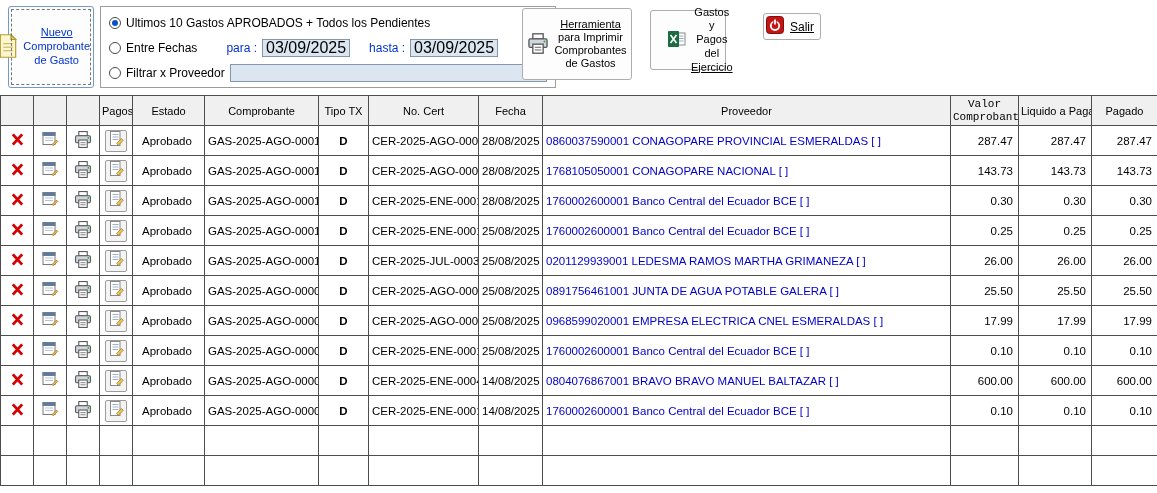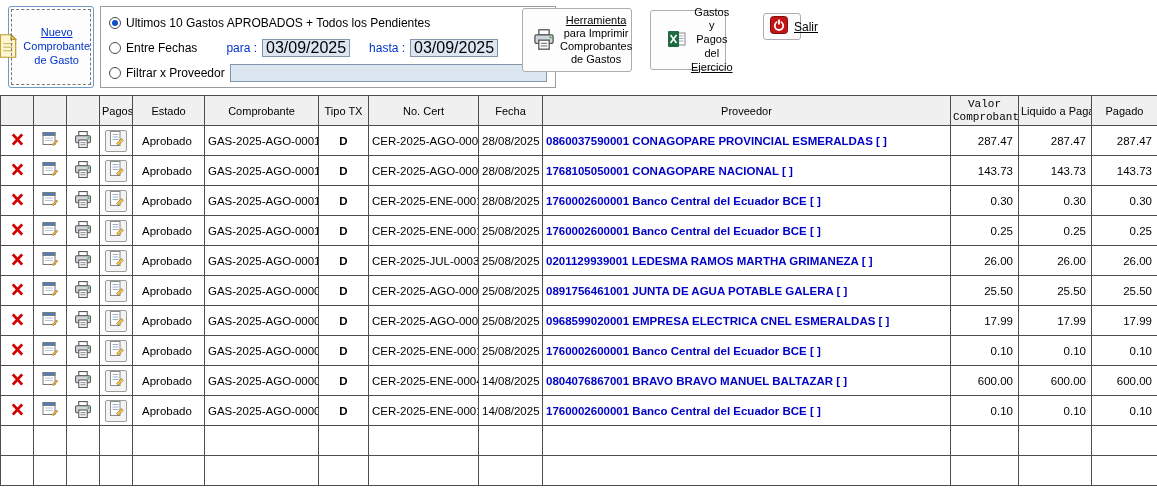--- a/index.html
+++ b/index.html
@@ -16,32 +16,32 @@
     font-family:"Liberation Sans", sans-serif; font-size:11px; color:#000;
     cursor:pointer; display:flex; align-items:center; text-align:center;
   }
   .new-btn {
     position:absolute; left:8px; top:6px; width:86px; height:82px;
     border:1px solid #6f9bc4; outline:1px dashed #777; outline-offset:-4px;
     gap:3px; padding:4px 3px; justify-content:flex-end;
   }
   .new-btn .lbl { color:#0033cc; line-height:1.25; flex:1; }
   .tool-btn {
-    position:absolute; left:522px; top:8px; width:110px; height:64px;
-    gap:5px; padding:3px 10px;
+    position:absolute; left:522px; top:8px; width:110px; height:72px;
+    gap:5px; padding:3px 4px;
   }
   .tool-btn .lbl { line-height:1.2; flex:1; }
   .excel-btn {
     position:absolute; left:650px; top:10px; width:76px; height:60px;
     gap:4px; padding:3px 16px;
   }
   .excel-btn .lbl { line-height:1.25; flex:1; }
   .exit-btn {
-    position:absolute; left:763px; top:13px; width:38px; height:27px;
-    gap:6px; padding:2px 6px; justify-content:flex-start; font-size:12px;
+    position:absolute; left:763px; top:13px; width:58px; height:27px;
+    gap:6px; padding:2px 6px; justify-content:flex-end; font-size:12px;
   }
   .u { text-decoration:underline; }
   .filter-group {
     position:absolute; left:100px; top:6px; width:456px; height:82px;
     border:1px solid #9c9c9c; background:#fff;
   }
   .f-row { display:flex; align-items:center; height:25px; padding:0 8px; gap:5px; }
   .f-row:first-child { margin-top:3px; }
   .radio {
     width:12px; height:12px; border:1px solid #4a4a4a; border-radius:50%;
@@ -75,21 +75,21 @@
   .icon-btn {
     background:none; border:none; padding:2px; cursor:pointer;
     display:inline-flex; align-items:center; justify-content:center;
   }
   .pagos-btn {
     border:1px solid #9c9c9c; border-radius:2px; background:#f4f4f4;
     width:22px; height:22px; padding:1px;
   }
   .cell-estado { padding-left:9px; }
   .cell-tipo { text-align:center; font-weight:bold; }
-  .cell-proveedor { color:#0000c8; font-weight:bold; cursor:pointer; }
+  .cell-proveedor { color:#0000c8; font-weight:normal; cursor:pointer; }
   .cell-money { text-align:right; padding-right:5px; }
 </style>
 </head>
 <body>
 
 <div class="toolbar">
 
   <button class="btn new-btn">
     <span>
       <svg width="24" height="26" viewBox="0 0 20 22">

